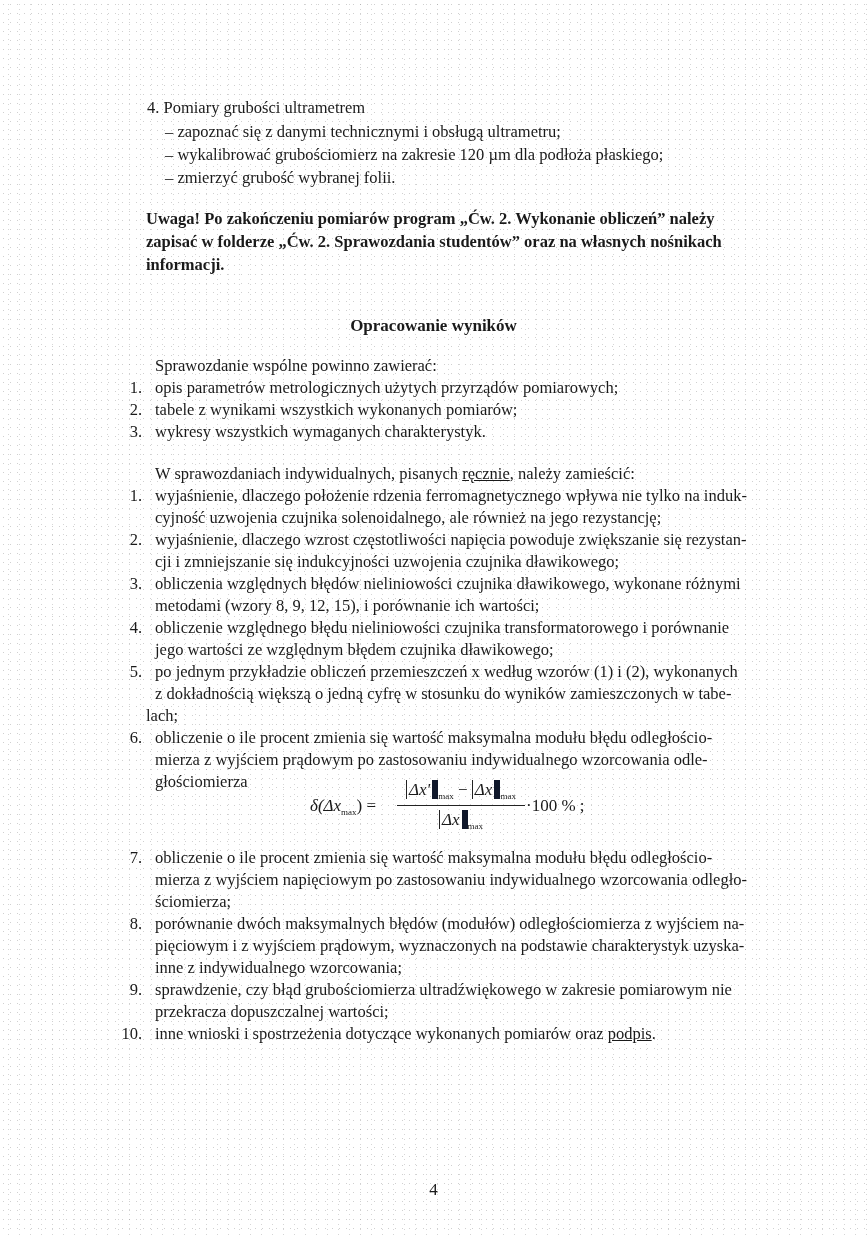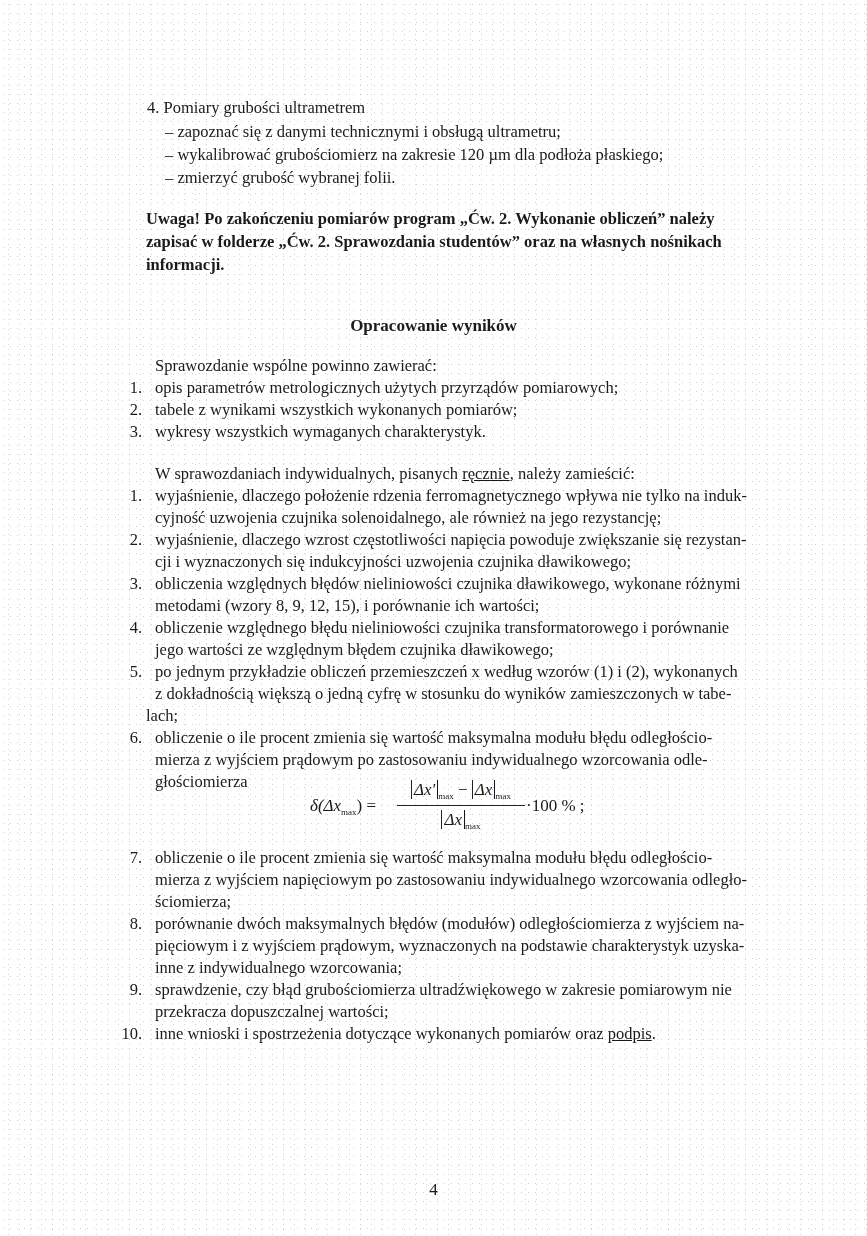--- a/index.html
+++ b/index.html
@@ -22,21 +22,21 @@
   .heading { position:absolute; left:0; width:867px; top:316px; text-align:center; font-weight:bold; font-size:17px; }
   u { text-decoration:underline;margin-top:45px; }
   .formula { position:absolute; left:310px; top:778px; width:320px; height:60px; font-size:17px; }
   .formula .lhs { position:absolute; left:0; top:18px; font-style:italic; }
   .formula .frac { position:absolute; left:87px; top:0; width:128px; text-align:center; }
   .formula .numer { position:absolute; left:0; top:2px; width:128px; white-space:nowrap; }
   .formula .bar { position:absolute; left:0; top:27px; width:128px; border-top:1px solid #222; }
   .formula .denom { position:absolute; left:0; top:32px; width:128px; white-space:nowrap; }
   .formula .rhs { position:absolute; left:216px; top:18px; white-space:nowrap; }
   .sub { font-size:9px; vertical-align:-4px; font-style:normal; }
-  .abs { border-left:1px solid #222; border-right:1px solid #0f172a; padding:0 2px; font-style:italic; }
+  .abs { border-left:1px solid #222; border-right:6px solid #0f172a; padding:0 2px; font-style:italic; }
   .pagenum { position:absolute; top:1180px; left:0; width:867px; text-align:center; font-size:17px; }
 </style>
 </head>
 <body>
 
 <div class="page">
 
   <div class="line" style="left:147px;top:98px;">4. Pomiary grubości ultrametrem</div>
   <div class="line" style="left:165px;top:122px;">–  zapoznać się z danymi technicznymi i obsługą ultrametru;</div>
   <div class="line" style="left:165px;top:145px;">–  wykalibrować grubościomierz na zakresie 120 µm dla podłoża płaskiego;</div>
@@ -61,21 +61,21 @@
   <div class="line" style="left:155px;top:464px;">
     <span>W sprawozdaniach indywidualnych, pisanych </span><u>ręcznie</u><span>, należy zamieścić:</span>
   </div>
 
   <div class="num" style="left:112px;width:30px;top:486px;">1.</div>
   <div class="line" style="left:155px;top:486px;">wyjaśnienie, dlaczego położenie rdzenia ferromagnetycznego wpływa nie tylko na induk-</div>
   <div class="line" style="left:155px;top:508px;">cyjność uzwojenia czujnika solenoidalnego, ale również na jego rezystancję;</div>
 
   <div class="num" style="left:112px;width:30px;top:530px;">2.</div>
   <div class="line" style="left:155px;top:530px;">wyjaśnienie, dlaczego wzrost częstotliwości napięcia powoduje zwiększanie się rezystan-</div>
-  <div class="line" style="left:155px;top:552px;">cji i wyznaczonych się indukcyjności uzwojenia czujnika dławikowego;</div>
+  <div class="line" style="left:155px;top:552px;">cji i zmniejszanie się indukcyjności uzwojenia czujnika dławikowego;</div>
 
   <div class="num" style="left:112px;width:30px;top:574px;">3.</div>
   <div class="line" style="left:155px;top:574px;">obliczenia względnych błędów nieliniowości czujnika dławikowego, wykonane różnymi</div>
   <div class="line" style="left:155px;top:596px;">metodami (wzory 8, 9, 12, 15), i porównanie ich wartości;</div>
 
   <div class="num" style="left:112px;width:30px;top:618px;">4.</div>
   <div class="line" style="left:155px;top:618px;">obliczenie względnego błędu nieliniowości czujnika transformatorowego i porównanie</div>
   <div class="line" style="left:155px;top:640px;">jego wartości ze względnym błędem czujnika dławikowego;</div>
 
   <div class="num" style="left:112px;width:30px;top:662px;">5.</div>

